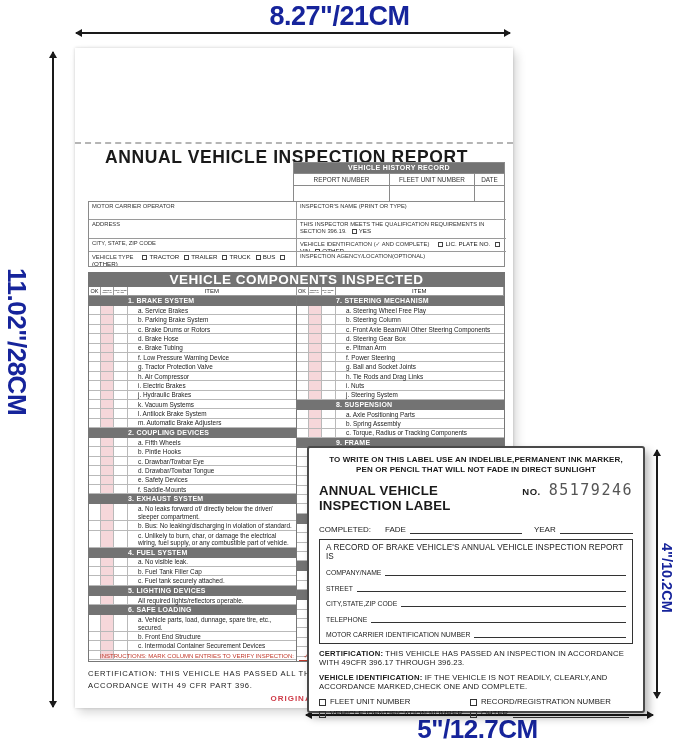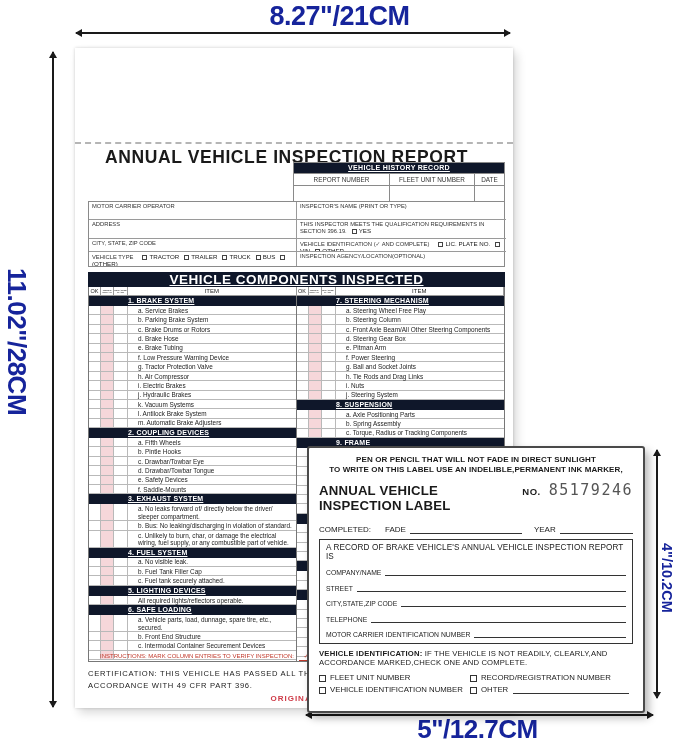--- a/index.html
+++ b/index.html
@@ -24,21 +24,21 @@
   .arrow-left   { left:52px; top:52px; height:655px; }
   .arrow-right  { left:656px; top:450px; height:248px; }
   .arrow-bottom { left:306px; top:714px; width:347px; }
 
   
   .page { position:absolute; left:75px; top:48px; width:438px; height:660px; background:#fff;
           box-shadow:0 0 3px rgba(0,0,0,.18), 4px 5px 9px rgba(0,0,0,.15); }
   .perforation { position:absolute; top:94px; left:0; width:438px; border-top:2px dashed #b5b5b5; }
   .report-title { position:absolute; top:99px; left:30px; font-size:17.5px; font-weight:bold; color:#1a1a1a; letter-spacing:0.6px; }
 
-  .red { background:#0f172a; color:#fff;text-decoration:underline; }
+  .red { background:#737373; color:#fff; }
 
   .history { position:absolute; left:218px; top:114px; width:212px; border:1px solid #8a8a8a; font-size:6.4px; }
   .history-header { height:10px; text-align:center; font-weight:bold; font-size:7px; line-height:10px; letter-spacing:0.3px; }
   .history-grid { display:grid; grid-template-columns:95px 85px 30px; }
   .h-col { border-top:1px solid #8a8a8a; border-left:1px solid #8a8a8a; height:12px; line-height:12px; text-align:center; color:#333; }
   .h-col:nth-child(1){ border-left:none; }
   .h-blank { border-top:1px solid #8a8a8a; border-left:1px solid #8a8a8a; height:16px; }
   .h-blank:nth-child(4){ border-left:none; }
 
   .carrier { position:absolute; left:13px; top:153px; width:417px; border:1px solid #8a8a8a; display:grid; grid-template-columns:207px 210px; grid-template-rows:17px 19px 13px 15px; font-size:5.8px; color:#333; }
@@ -553,22 +553,22 @@
       <span>OK,</span>
       <span class="mark-line">X</span>
     </div>
     <div class="certif certif1">CERTIFICATION: THIS VEHICLE HAS PASSED ALL THE INSPECTION</div>
     <div class="certif certif2">ACCORDANCE WITH 49 CFR PART 396.</div>
     <div class="original">ORIGINAL</div>
   </div>
 
   <div class="card">
     <div class="card-note">
+      <div>TO WRITE ON THIS LABEL USE AN INDELIBLE,PERMANENT INK MARKER,</div>
       <div>PEN OR PENCIL THAT WILL NOT FADE IN DIRECT SUNLIGHT</div>
-      <div>TO WRITE ON THIS LABEL USE AN INDELIBLE,PERMANENT INK MARKER,</div>
     </div>
     <div class="card-title-row">
       <span class="card-title">ANNUAL VEHICLE INSPECTION LABEL</span>
       <span class="card-no">NO.</span>
       <span class="card-number">85179246</span>
     </div>
     <div class="completed-row">
       <span>COMPLETED:</span>
       <span style="margin-left:14px">FADE</span>
       <span class="u-line" style="width:112px;margin-left:4px"></span>
@@ -593,20 +593,21 @@
           <div class="rb-field">
             <span>TELEPHONE</span>
             <span class="u-line"></span>
           </div>
           <div class="rb-field">
             <span>MOTOR CARRIER IDENTIFICATION NUMBER</span>
             <span class="u-line"></span>
           </div>
         </div>
     </div>
+    <div class="card-para"><b>CERTIFICATION:</b><span> THIS VEHICLE HAS PASSED AN INSPECTION IN ACCORDANCE WITH 49CFR 396.17 THROUGH 396.23.</span></div>
     <div class="card-para"><b>VEHICLE IDENTIFICATION:</b><span> IF THE VEHICLE IS NOT READILY, CLEARLY,AND ACCORDANCE MARKED,CHECK ONE AND COMPLETE.</span></div>
     <div class="cb-grid" id="card-checkboxes">
         <div class="item">
           <span class="cb2"></span>
           <span>FLEET UNIT NUMBER</span>
         </div>
         <div class="item">
           <span class="cb2"></span>
           <span>RECORD/REGISTRATION NUMBER</span>
         </div>

